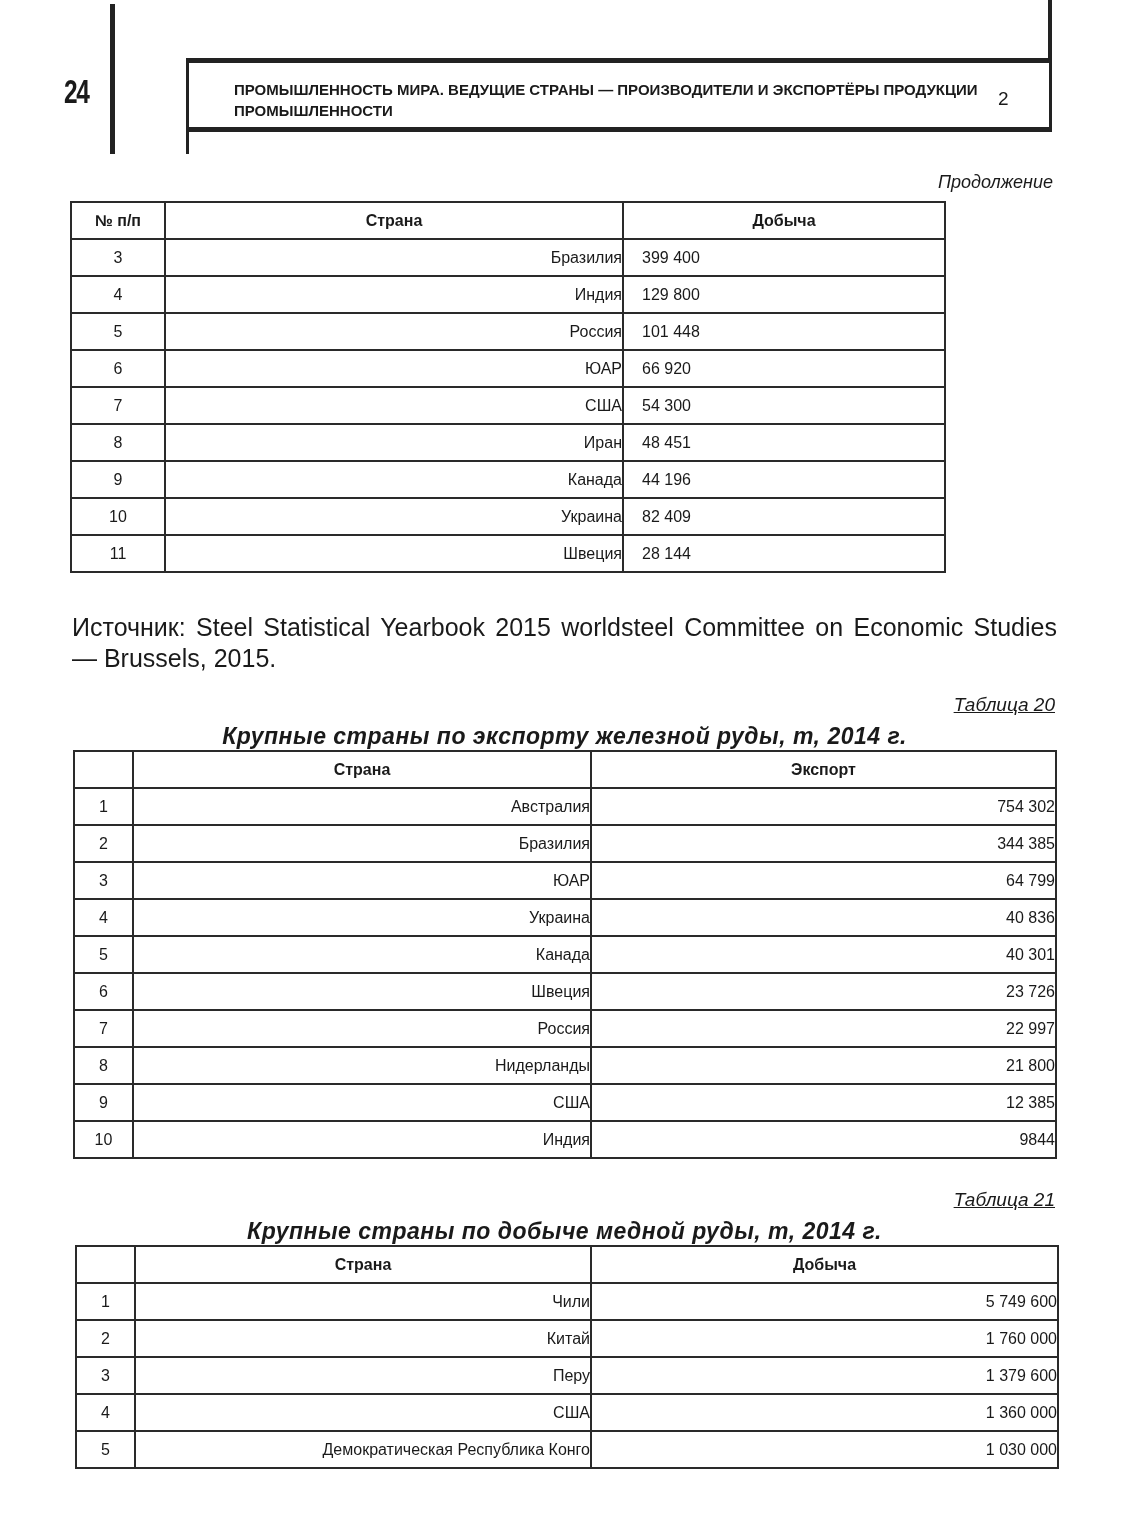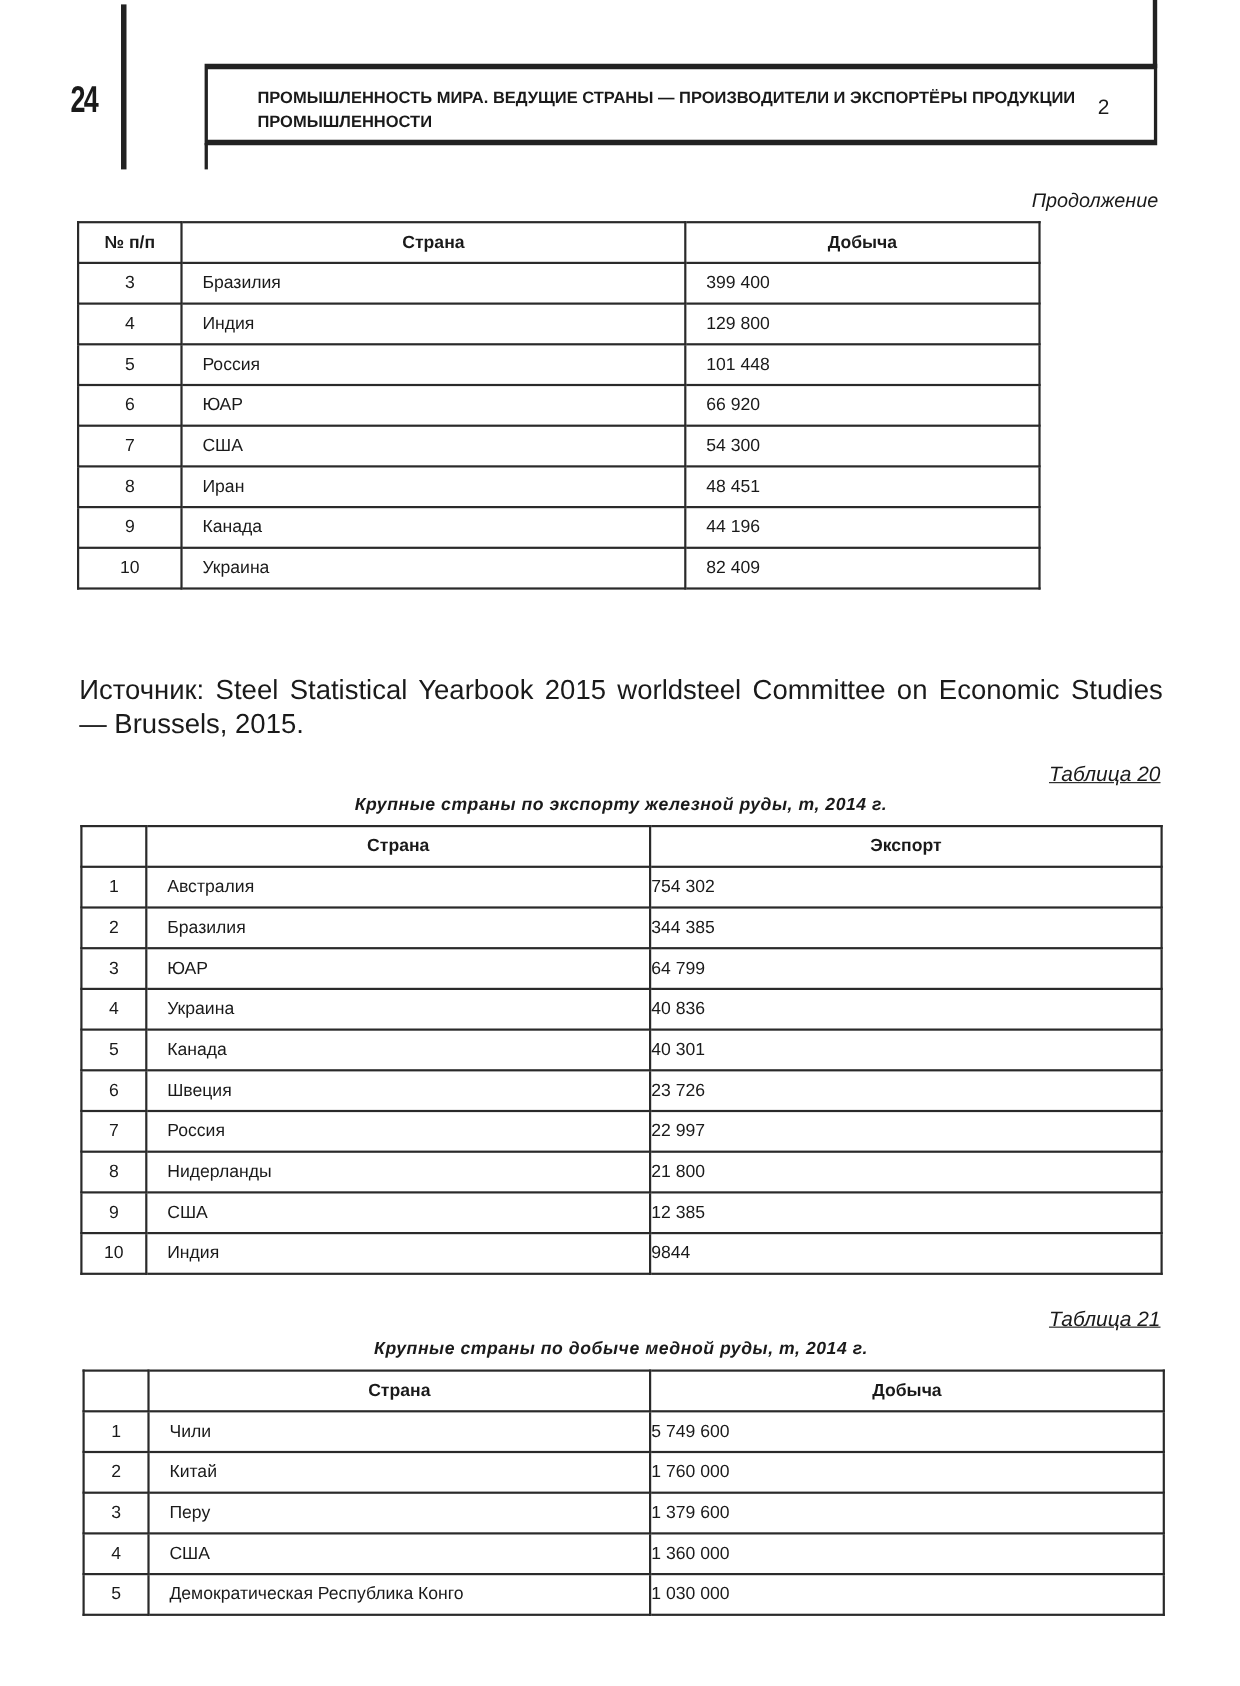--- a/index.html
+++ b/index.html
@@ -13,26 +13,26 @@
   .header-box { left:186px; top:58px; width:866px; height:74px; border-top:5px solid #222;
                 border-bottom:5px solid #222; border-right:3px solid #222; border-left:3px solid #222; box-sizing:border-box; }
   .header-stub { left:186px; top:130px; width:3px; height:24px; background:#222; }
   .header-title { left:212px; top:79px; width:760px; font-size:15px; line-height:21px; font-weight:bold;margin-left:22px; }
   .header-chapter { left:998px; top:88px; font-size:19px; }
   .cont { right:74px; top:172px; font-size:18px; font-style:italic; }
   table.t { position:absolute; border-collapse:collapse; font-size:16px; }
   table.t td, table.t th { border:2px solid #2a2a2a; padding:0; height:37px; box-sizing:border-box; }
   table.t th { font-weight:bold; font-size:16px; }
   .num { text-align:center; }
-  .country { padding-left:18px !important; text-align:left; }
+  .country { padding-left:18px !important; text-align:right; }
   .val-left { padding-left:18px !important; text-align:left; }
-  .val-center { text-align:left; }
+  .val-center { text-align:right; }
   .source { left:72px; top:612px; width:985px; font-size:25px; line-height:31px; text-align:justify; }
   .tbl-label { font-size:19px; font-style:italic;text-decoration:underline; }
-  .tbl-title { font-size:16px; font-weight:bold; font-style:italic; text-align:center; letter-spacing:0.5px; }
+  .tbl-title { font-size:23px; font-weight:bold; font-style:italic; text-align:center; letter-spacing:0.5px; }
 </style>
 </head>
 <body>
 
 <div class="abs page-num">24</div>
 <div class="abs vbar-left"></div>
 <div class="abs vbar-right"></div>
 <div class="abs header-box"></div>
 <div class="abs header-stub"></div>
 <div class="abs header-title">ПРОМЫШЛЕННОСТЬ МИРА. ВЕДУЩИЕ СТРАНЫ — ПРОИЗВОДИТЕЛИ И ЭКСПОРТЁРЫ ПРОДУКЦИИ ПРОМЫШЛЕННОСТИ</div>
@@ -85,20 +85,25 @@
       </tr>
       <tr>
         <td class="num">9</td>
         <td class="country">Канада</td>
         <td class="val-left">44 196</td>
       </tr>
       <tr>
         <td class="num">10</td>
         <td class="country">Украина</td>
         <td class="val-left">82 409</td>
+      </tr>
+      <tr>
+        <td class="num">11</td>
+        <td class="country">Швеция</td>
+        <td class="val-left">28 144</td>
       </tr>
     </tbody>
 </table>
 <div class="abs source">Источник: Steel Statistical Yearbook 2015 worldsteel Committee on Economic Studies — Brussels, 2015.</div>
 
 <div class="abs tbl-label" style="right:72px; top:694px;">Таблица 20</div>
 <div class="abs tbl-title" style="left:72px; width:985px; top:723px;">Крупные страны по экспорту железной руды, т, 2014 г.</div>
 <table class="t" id="t20" style="left:73px; top:750px; width:984px;">
   <colgroup>
       <col style="width:59px">

